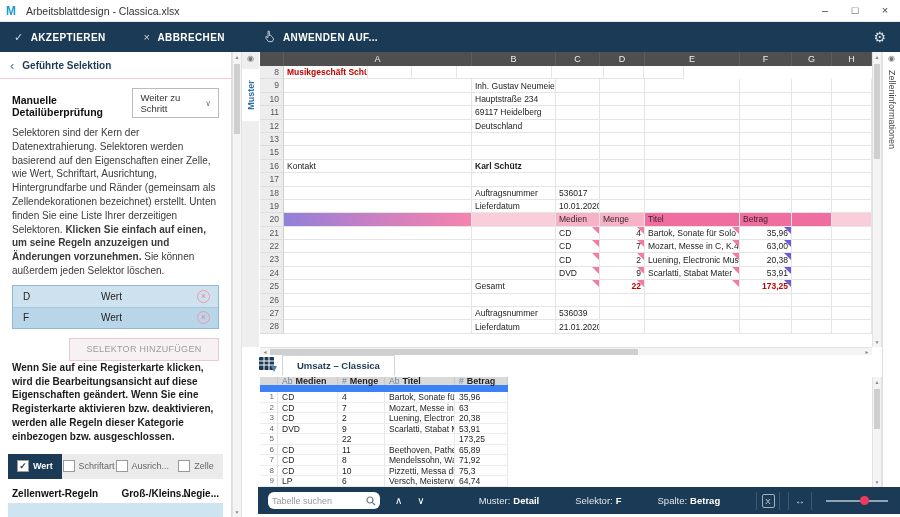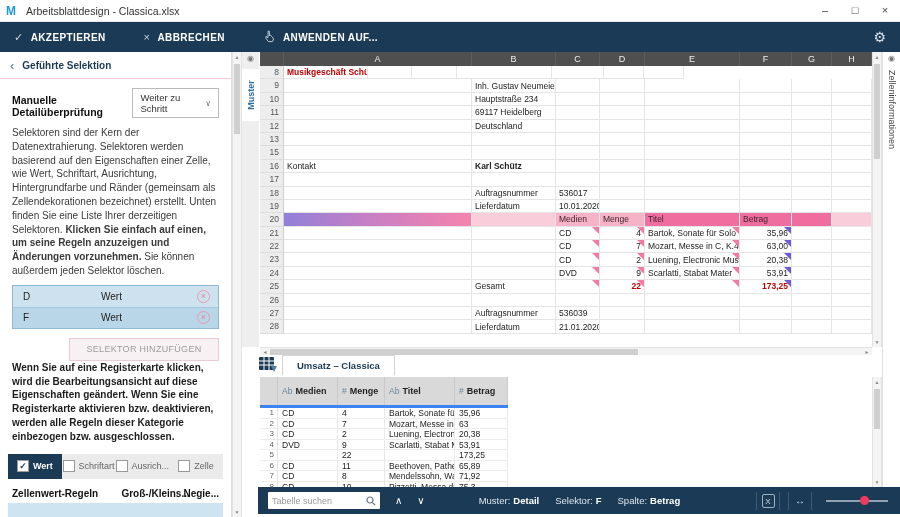--- a/index.html
+++ b/index.html
@@ -91,35 +91,35 @@
 
   
   .right-rail{left:882px;top:52px;width:18px;height:435px;background:#fff;border-left:1px solid #e0e0e0}
   .right-rail .vtitle{display:block;margin:4px auto 0;writing-mode:vertical-rl;font-size:9px;color:#444;height:300px}
 
   
   .tabbar{left:242px;top:355px;width:630px;height:22px;background:#fff;display:flex;align-items:flex-start}
   .table-ico{width:20px;height:18px;margin-left:16px;margin-bottom:1px}
   .btab{height:20px;background:#fff;border:1px solid #d5d5d5;border-bottom:none;padding:0 14px;font-size:9.5px;font-weight:bold;color:#1b3a55;line-height:20px;margin-left:4px}
   .btable{left:260px;top:377px;width:612px;height:110px;background:#fff}
-  .bthead{display:flex;height:31px;background:#d9d9d9;border-bottom:3px solid #3b82f6;width:248px}
+  .bthead{display:flex;height:15px;background:#d9d9d9;border-bottom:7px solid #3b82f6;width:248px}
   .bth{display:flex;align-items:center;gap:3px;font-size:9px;color:#1f1f1f;font-weight:bold;border-right:1px solid #c9c9c9;padding-left:4px}
   .bth .dtype{color:#6f8696;font-weight:normal;font-size:8.5px}
   .btrow{display:flex;height:10.5px;width:248px}
   .btnum{width:18px;font-size:8px;color:#666;text-align:right;padding-right:3px;border-right:1px solid #e3e3e3;border-bottom:1px solid #ececec;line-height:10px}
   .btcell{font-size:8.5px;color:#222;padding-left:4px;border-right:1px solid #e8e8e8;border-bottom:1px solid #ececec;white-space:nowrap;overflow:hidden;line-height:10px}
   .bw-num{width:18px}.bw-0{width:60px}.bw-1{width:47px}.bw-2{width:70px}.bw-3{width:53px}
 
   
   .statusbar{left:258px;top:487px;width:642px;height:27px;background:#1b3a55;display:flex;align-items:center;padding:0 10px;color:#fff}
-  .search-box{display:flex;align-items:center;width:112px;height:17px;background:#fff;border-radius:1px;padding:0 4px}
+  .search-box{display:flex;align-items:center;width:112px;height:17px;background:#fff;border-radius:6px;padding:0 4px}
   .search-box input{flex:1;border:none;outline:none;font-size:9px;color:#333;width:80px;font-family:"Liberation Sans",sans-serif}
   .search-box input::placeholder{color:#999}
   .nav-arrow{font-size:10px;color:#fff;margin-left:15px}
-  .sb-group{display:flex;align-items:flex-start;margin-left:54px;gap:16px}
+  .sb-group{display:flex;align-items:flex-start;margin-left:54px;gap:36px}
   .sb-item{font-size:9.5px;color:#dde6ee}
   .sb-item b{color:#fff;margin-left:3px}
   .sb-icons{margin-left:auto;display:flex;align-items:center;gap:8px}
   .sb-icobox{width:24px;height:18px;border-left:1px solid #3a5a75;border-right:1px solid #3a5a75;display:flex;align-items:center;justify-content:center;font-size:10px;color:#cfdae4}
   .xl-glyph{border:1px solid #9fb2c2;border-radius:2px;font-size:8px;width:13px;height:14px;line-height:13px;text-align:center}
   .slider{position:relative;width:62px;height:2px;background:#8fa3b5;margin-left:6px;margin-right:2px}
   .slider .knob{position:absolute;top:-3.5px;left:55%;width:9px;height:9px;border-radius:50%;background:#ef3a5f}
 </style>
 </head>
 <body>

